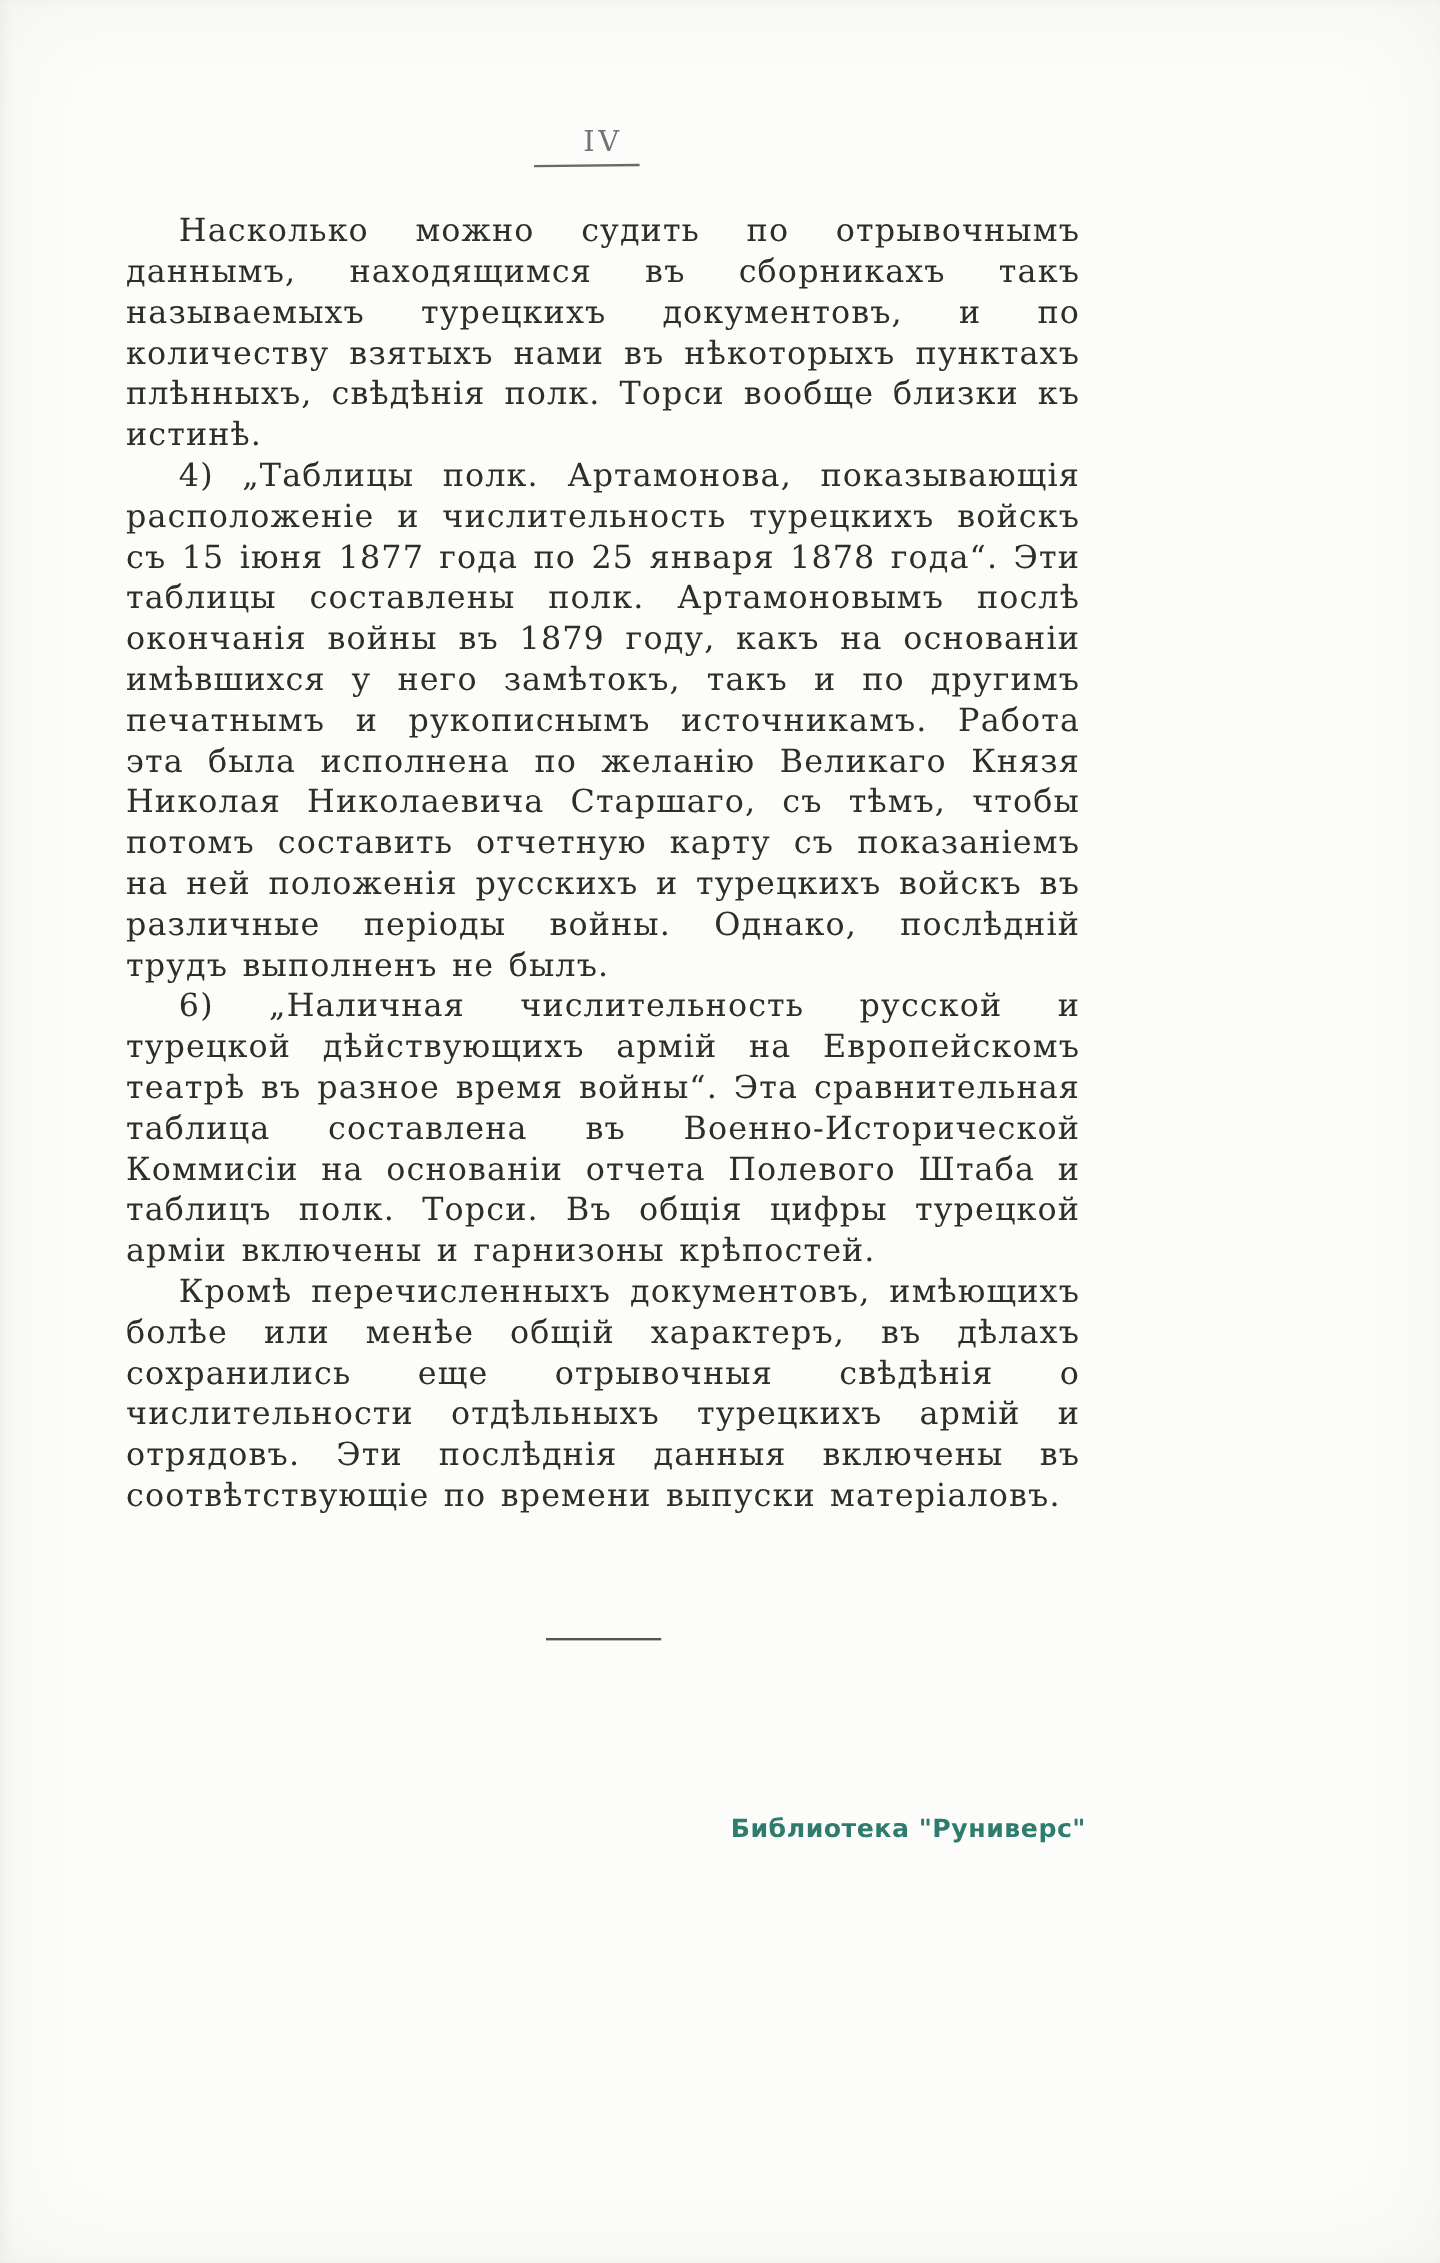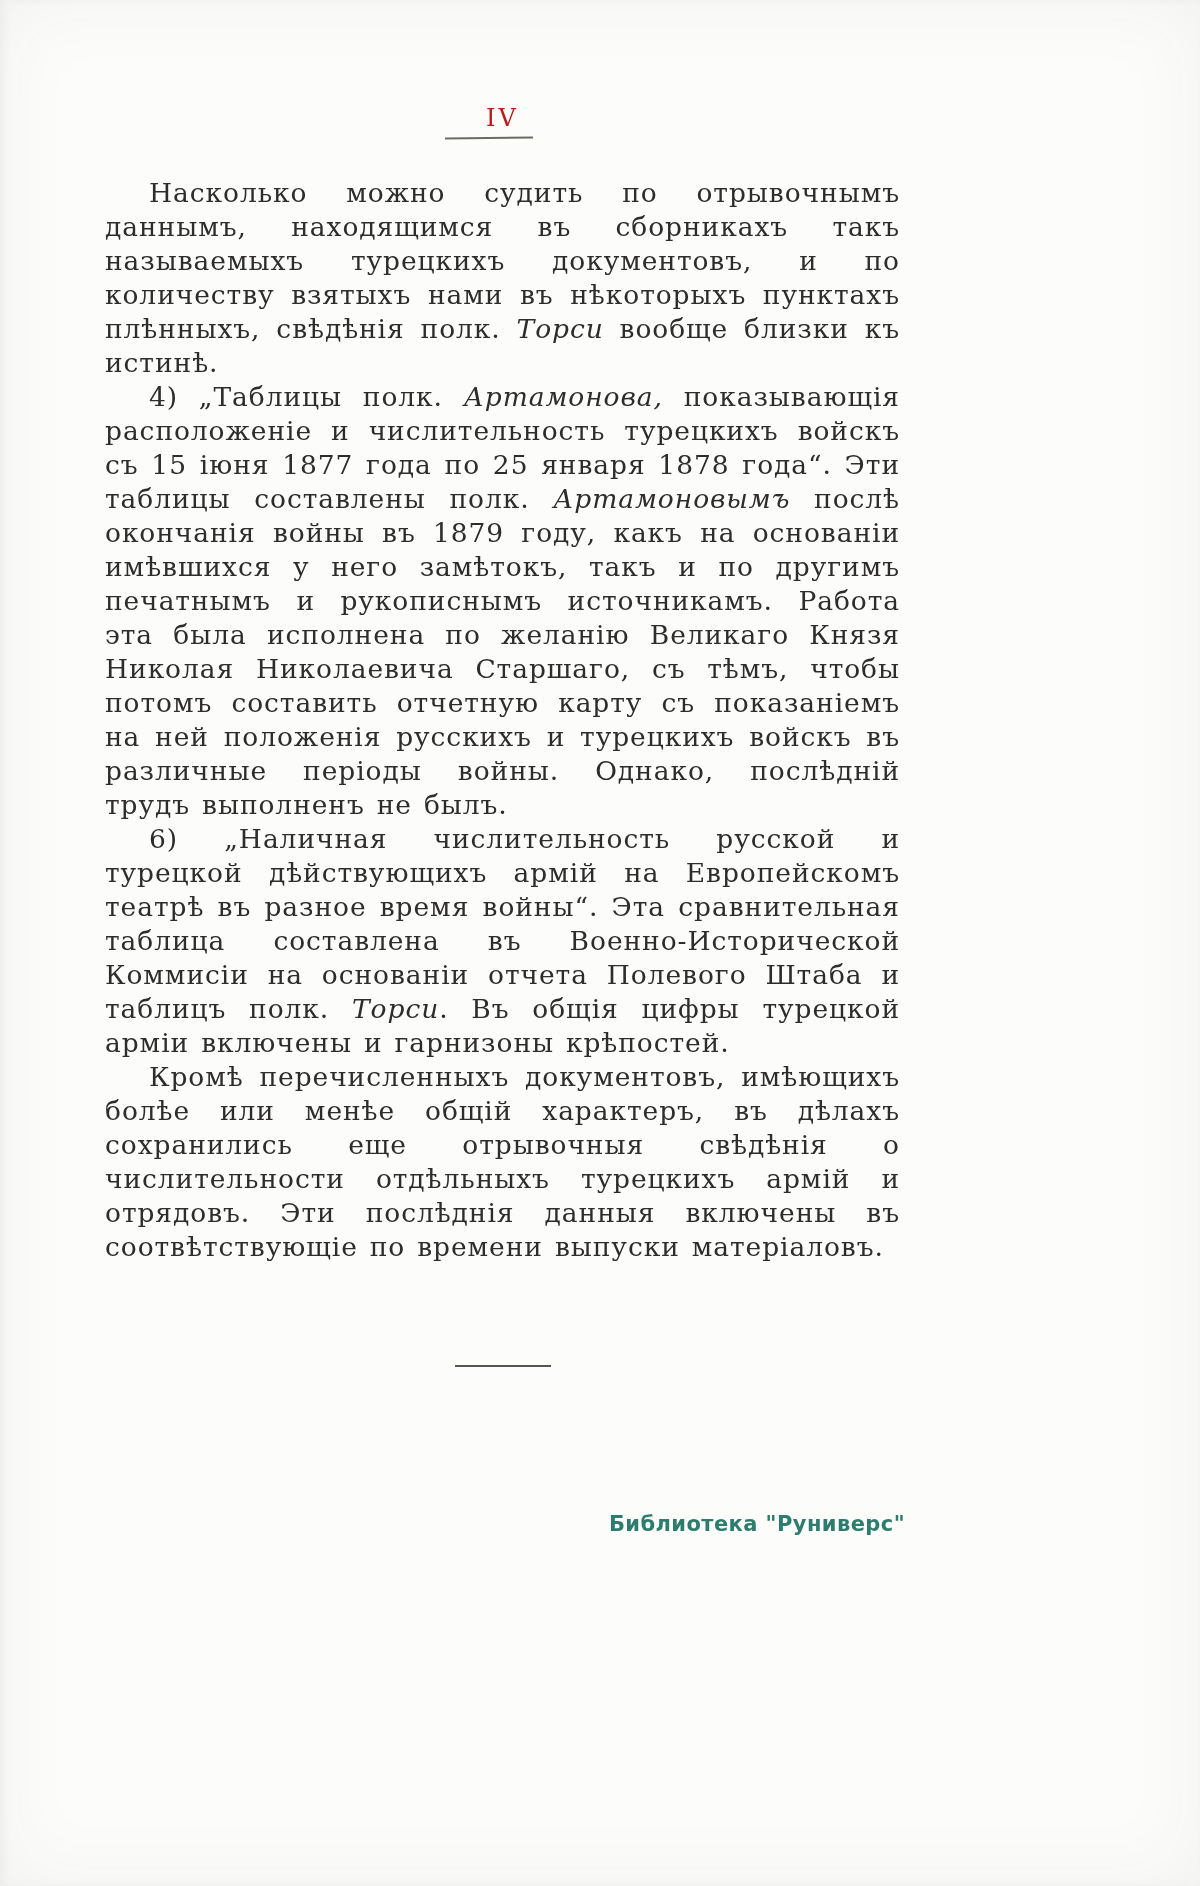--- a/index.html
+++ b/index.html
@@ -21,21 +21,21 @@
   .page-number-wrap {
     position: absolute;
     top: 104px;
     left: 105px;
     width: 795px;
     text-align: center;
   }
   .page-number {
     font-size: 24px;
     letter-spacing: 3px;
-    color: #b91c1c;
+    color: #737373;
   }
   .page-number-rule {
     width: 88px;
     height: 2px;
     background: #6b6b66;
     margin: 5px auto 0 auto;
     transform: translateX(-14px) rotate(-0.6deg);
   }
   .text-col {
     position: absolute;
@@ -46,21 +46,20 @@
   .text-col p.para {
     margin: 0;
     text-indent: 44px;
     text-align: justify;
     font-size: 26.5px;
     line-height: 34px;
     letter-spacing: 0.035em;
     word-spacing: 0.10em;
   }
   .text-col p.para span.italic {
-    font-style: italic;
   }
   .divider {
     position: absolute;
     top: 1352px;
     left: 105px;
     width: 795px;
     text-align: center;
   }
   .divider-line {
     display: inline-block;

